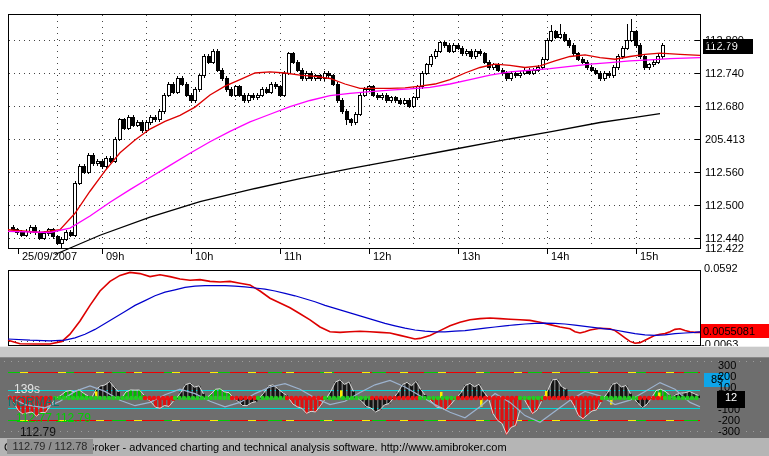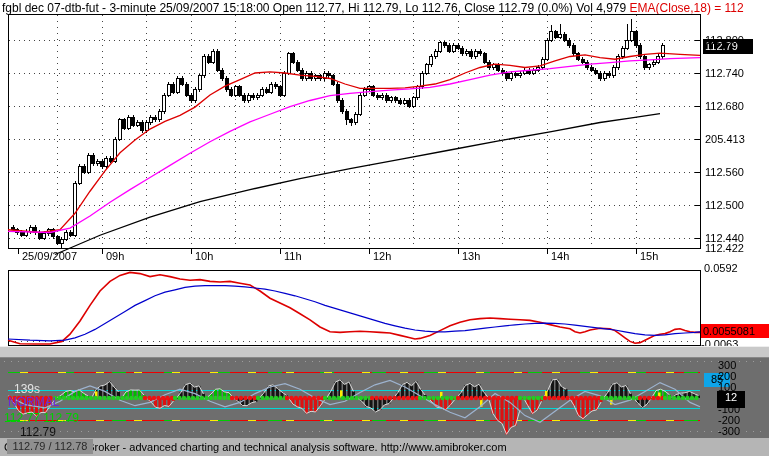--- a/index.html
+++ b/index.html
@@ -16,32 +16,31 @@
   #oscp-badge{left:701px;top:324px;width:66px;height:14px;background:#ff0000;color:#000;}
   #ribbon-badge-blue{left:704px;top:373px;width:22px;height:14px;background:#0ea5e9;color:#000;text-align:center;line-height:13px;}
   #ribbon-badge-black{left:717px;top:391px;width:24px;height:17px;background:#000;color:#fff;text-align:center;line-height:13px;}
   #splitter{left:0;top:346px;width:769px;height:12px;background:#c9c9c9;border-top:1px solid #eee;border-bottom:1px solid #888;box-sizing:border-box;}
   #ribbon-bg{left:0;top:358px;width:769px;height:80px;background:#6e6e6e;}
   #footer{left:0;top:438px;width:769px;height:18px;background:#b5b5b5;color:#000;font-size:11px;line-height:18px;padding-left:4px;box-sizing:border-box;white-space:nowrap;}
   #quote-overlay{left:7px;top:439px;width:86px;height:15px;background:#8f8f8f;color:#2a2a2a;font-size:11px;line-height:15px;text-align:center;z-index:5;}
   .rb-text{position:absolute;white-space:nowrap;font-size:12px;}
   #rb-title{left:10px;top:367px;color:#fff;}
   #rb-count{left:14px;top:382px;color:#e4e4e4;}
-  #rb-status{left:8px;top:395px;color:#6d28d9;}
-  #rb-bidask{left:4px;top:411px;color:#00d000;}
+  #rb-status{left:8px;top:395px;color:#0f766e;}
+  #rb-bidask{left:16px;top:411px;color:#00d000;}
   #rb-last{left:20px;top:425px;color:#111;}
   #t1{left:2px;top:1px;}
   #t2{left:10px;top:264px;background:#fff;padding-right:4px;z-index:2;}
 </style>
 </head>
 <body>
 
 <div id="app">
 
-  <div class="ptitle abs" id="t1"><span>fgbl dec 07-dtb-fut - 3-minute 25/09/2007 15:18:00 Open 112.77, Hi 112.79, Lo 112.76, Close 112.79 (0.0%) Vol 4,979 </span><span class="red">EMA(Close,18) = 112</span></div>
 
   <svg id="svg1" width="769" height="263" viewBox="0 0 769 263" style="top:0;">
       <rect x="8" y="14" width="692" height="234" fill="none" stroke="#000" shape-rendering="crispEdges"></rect>
       <line x1="9" y1="40" x2="699" y2="40" stroke="#444" stroke-width="1" stroke-dasharray="1 4" shape-rendering="crispEdges"></line>
       <line x1="695" y1="40" x2="700" y2="40" stroke="#000" shape-rendering="crispEdges"></line>
       <line x1="9" y1="73.00000000000125" x2="699" y2="73.00000000000125" stroke="#444" stroke-width="1" stroke-dasharray="1 4" shape-rendering="crispEdges"></line>
       <line x1="695" y1="73.00000000000125" x2="700" y2="73.00000000000125" stroke="#000" shape-rendering="crispEdges"></line>
       <line x1="9" y1="105.99999999999469" x2="699" y2="105.99999999999469" stroke="#444" stroke-width="1" stroke-dasharray="1 4" shape-rendering="crispEdges"></line>
       <line x1="695" y1="105.99999999999469" x2="700" y2="105.99999999999469" stroke="#000" shape-rendering="crispEdges"></line>
       <line x1="9" y1="138.99999999999594" x2="699" y2="138.99999999999594" stroke="#444" stroke-width="1" stroke-dasharray="1 4" shape-rendering="crispEdges"></line>

